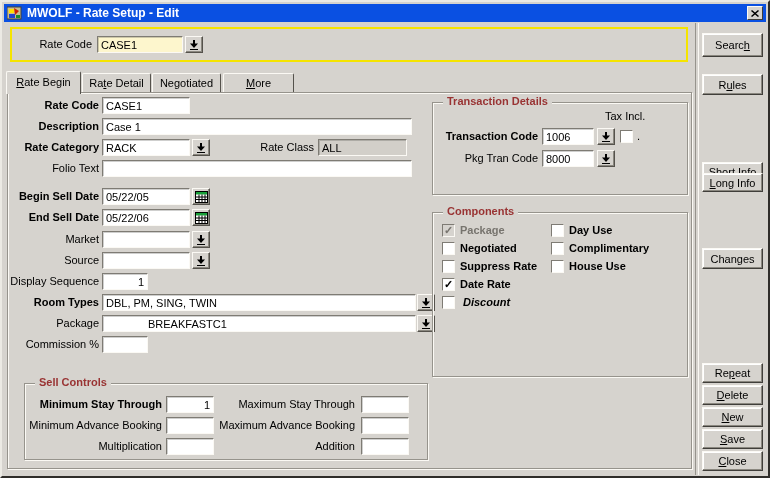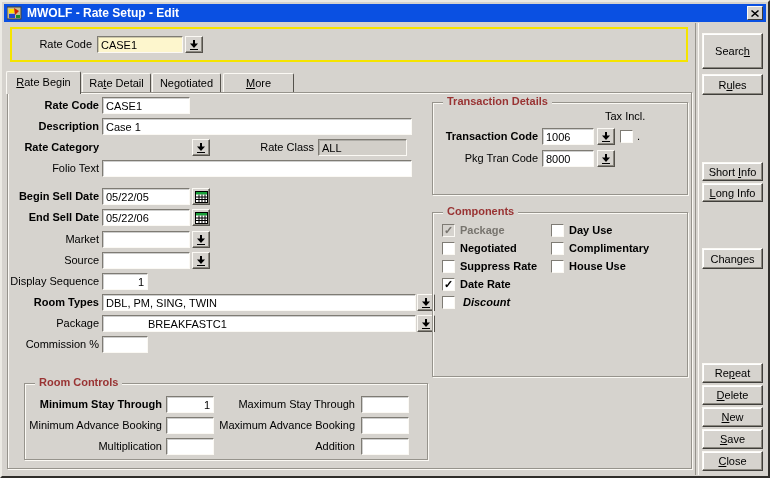--- a/index.html
+++ b/index.html
@@ -107,20 +107,21 @@
   <div class="panel"></div>
   <div class="vsep"></div>
 
   <span class="lbl b z" style="left:7px;top:95px;width:90px;">Rate Code</span>
   <input class="fld z" style="left: 100px; top: 95px; width: 88px;" value="CASE1">
 
   <span class="lbl b z" style="left:7px;top:116px;width:90px;">Description</span>
   <input class="fld z" style="left: 100px; top: 116px; width: 310px;" value="Case 1">
 
   <span class="lbl b z" style="left:7px;top:137px;width:90px;">Rate Category</span>
+  <input class="fld z" style="left: 100px; top: 137px; width: 88px;" value="RACK">
   <button class="sbtn z" style="left:190px;top:137px;">
     <svg width="10" height="10" viewBox="0 0 10 10">
         <rect x="4" y="0" width="2" height="4" fill="#000"></rect>
         <polygon points="1,3.5 9,3.5 5,8" fill="#000"></polygon>
         <rect x="1" y="9" width="8" height="1" fill="#000"></rect>
       </svg>
   </button>
   <span class="lbl z" style="left:230px;top:137px;width:82px;">Rate Class</span>
   <input class="fld gray z" style="left: 316px; top: 137px; width: 89px;" readonly="" value="ALL">
 
@@ -240,42 +241,42 @@
     <span class="cb-lbl" style="left:136px;top:11px;">Day Use</span>
 
     <button class="cb" style="left:118px;top:29px;"></button>
     <span class="cb-lbl" style="left:136px;top:29px;">Complimentary</span>
 
     <button class="cb" style="left:118px;top:47px;"></button>
     <span class="cb-lbl" style="left:136px;top:47px;">House Use</span>
   </div>
 
   <div class="group" style="left:22px;top:381px;width:404px;height:77px;">
-    <span class="gtitle">Room Controls</span>
+    <span class="gtitle">Sell Controls</span>
 
     <span class="lbl b" style="left:4px;top:12px;width:133px;">Minimum Stay Through</span>
     <input class="fld ralign" style="left: 141px; top: 12px; width: 48px;" value="1">
     <span class="lbl" style="left:188px;top:12px;width:142px;">Maximum Stay Through</span>
     <input class="fld ralign" style="left: 336px; top: 12px; width: 48px;" value="">
 
     <span class="lbl" style="left:4px;top:33px;width:133px;">Minimum Advance Booking</span>
     <input class="fld ralign" style="left: 141px; top: 33px; width: 48px;" value="">
     <span class="lbl" style="left:188px;top:33px;width:142px;">Maximum Advance Booking</span>
     <input class="fld ralign" style="left: 336px; top: 33px; width: 48px;" value="">
 
     <span class="lbl" style="left:4px;top:54px;width:133px;">Multiplication</span>
     <input class="fld ralign" style="left: 141px; top: 54px; width: 48px;" value="">
     <span class="lbl" style="left:188px;top:54px;width:142px;">Addition</span>
     <input class="fld ralign" style="left: 336px; top: 54px; width: 48px;" value="">
   </div>
 
-  <button class="btn" style="left:700px;top:31px;height:36px;"><span>Searc</span><u>h</u><span></span></button>
+  <button class="btn" style="left:700px;top:31px;height:24px;"><span>Searc</span><u>h</u><span></span></button>
   <button class="btn" style="left:700px;top:72px;height:21px;"><span>R</span><u>u</u><span>les</span></button>
   <button class="btn" style="left:700px;top:160px;height:19px;"><span>Short </span><u>I</u><span>nfo</span></button>
-  <button class="btn" style="left:700px;top:181px;height:19px;"><span></span><u>L</u><span>ong Info</span></button>
+  <button class="btn" style="left:700px;top:171px;height:19px;"><span></span><u>L</u><span>ong Info</span></button>
   <button class="btn" style="left:700px;top:246px;height:21px;"><span>Chan</span><u>g</u><span>es</span></button>
   <button class="btn" style="left:700px;top:361px;"><span>Re</span><u>p</u><span>eat</span></button>
   <button class="btn" style="left:700px;top:383px;"><span></span><u>D</u><span>elete</span></button>
   <button class="btn" style="left:700px;top:405px;"><span></span><u>N</u><span>ew</span></button>
   <button class="btn" style="left:700px;top:427px;"><span></span><u>S</u><span>ave</span></button>
   <button class="btn" style="left:700px;top:449px;"><span></span><u>C</u><span>lose</span></button>
 
 </div>
 
 </body></html>

